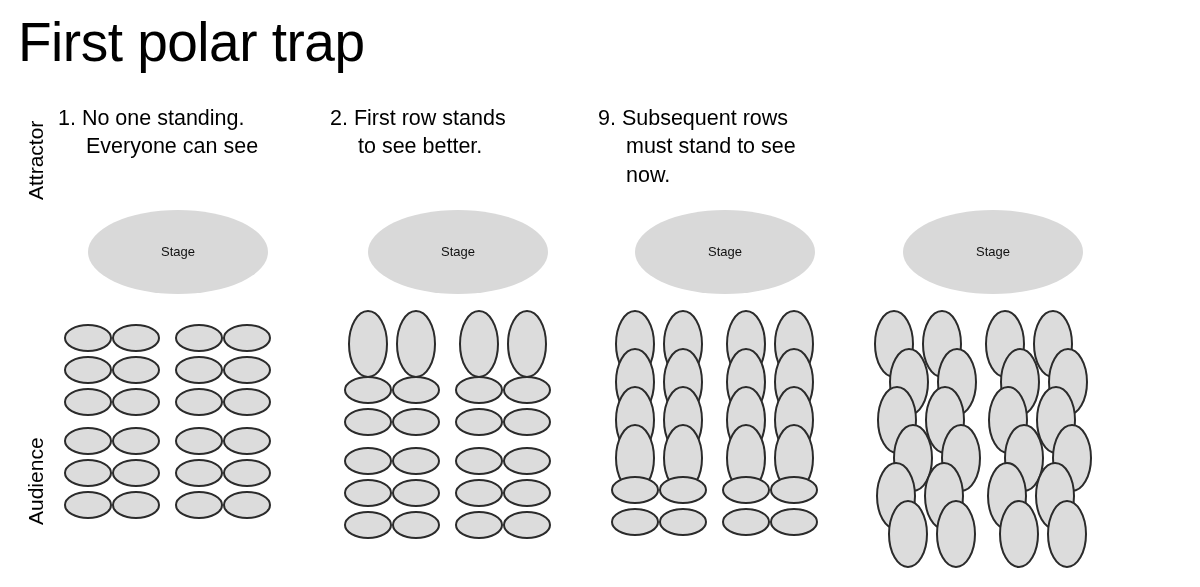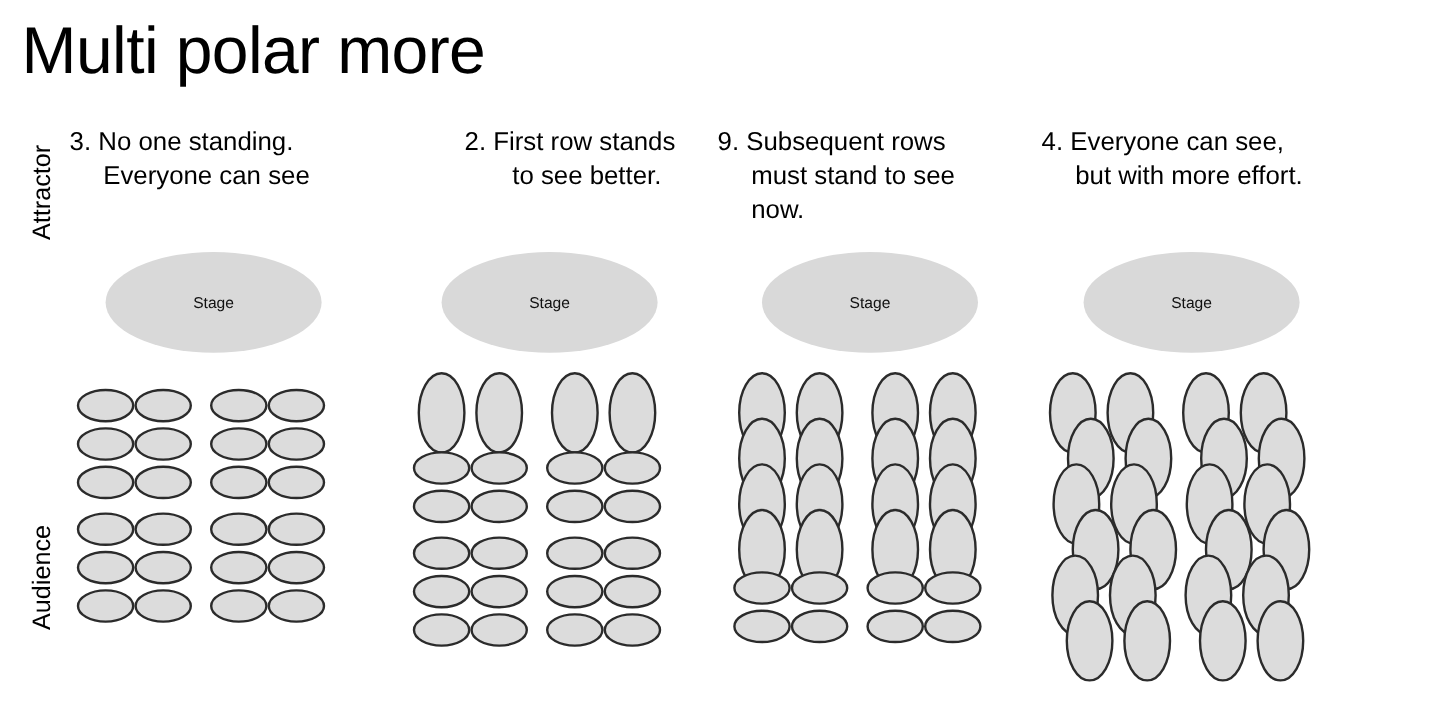--- a/index.html
+++ b/index.html
@@ -42,21 +42,21 @@
   #axis-audience  { left: 24px; top: 525px; }
 
   
   .panel {
     position: absolute;
     top: 104px;
     width: 270px;
     height: 470px;
   }
   #panel-1 { left: 52px; }
-  #panel-2 { left: 324px; text-align: center; }
+  #panel-2 { left: 324px; }
   #panel-3 { left: 592px; }
   #panel-4 { left: 862px; }
 
   .panel-caption {
     position: absolute;
     left: 6px;
     top: 0px;
     width: 262px;
     font-size: 21.5px;
     line-height: 1.32;
@@ -86,28 +86,28 @@
   }
   .person {
     fill: #dcdcdc;
     stroke: #2b2b2b;
     stroke-width: 2;
   }
 </style>
 </head>
 <body>
 
-<div id="page-title">Multi polar more</div>
+<div id="page-title">First polar trap</div>
 
 <div class="axis-label" id="axis-attractor">Attractor</div>
 
 <div class="axis-label" id="axis-audience">Audience</div>
 
 <div class="panel" id="panel-1">
-  <div class="panel-caption">3. No one standing.
+  <div class="panel-caption">1. No one standing.
 Everyone can see</div>
   <div class="scene">
     <svg width="270" height="470" viewBox="0 0 270 470">
       <g>
         <ellipse class="stage-ellipse" cx="126" cy="148" rx="90" ry="42"></ellipse>
         <text class="stage-text" x="126" y="149">Stage</text>
       </g>
       <g class="audience">
           <ellipse class="person" rx="23" ry="13" cx="36" cy="234"></ellipse>
           <ellipse class="person" rx="23" ry="13" cx="84" cy="234"></ellipse>
@@ -211,22 +211,20 @@
           <ellipse class="person" rx="23" ry="13" cx="43" cy="418"></ellipse>
           <ellipse class="person" rx="23" ry="13" cx="91" cy="418"></ellipse>
           <ellipse class="person" rx="23" ry="13" cx="154" cy="418"></ellipse>
           <ellipse class="person" rx="23" ry="13" cx="202" cy="418"></ellipse>
         </g>
     </svg>
   </div>
 </div>
 
 <div class="panel" id="panel-4">
-  <div class="panel-caption">4. Everyone can see,
-but with more effort.</div>
   <div class="scene">
     <svg width="270" height="470" viewBox="0 0 270 470">
       <g>
         <ellipse class="stage-ellipse" cx="131" cy="148" rx="90" ry="42"></ellipse>
         <text class="stage-text" x="131" y="149">Stage</text>
       </g>
       <g class="audience">
           <ellipse class="person" rx="19" ry="33" cx="32" cy="240"></ellipse>
           <ellipse class="person" rx="19" ry="33" cx="80" cy="240"></ellipse>
           <ellipse class="person" rx="19" ry="33" cx="143" cy="240"></ellipse>

